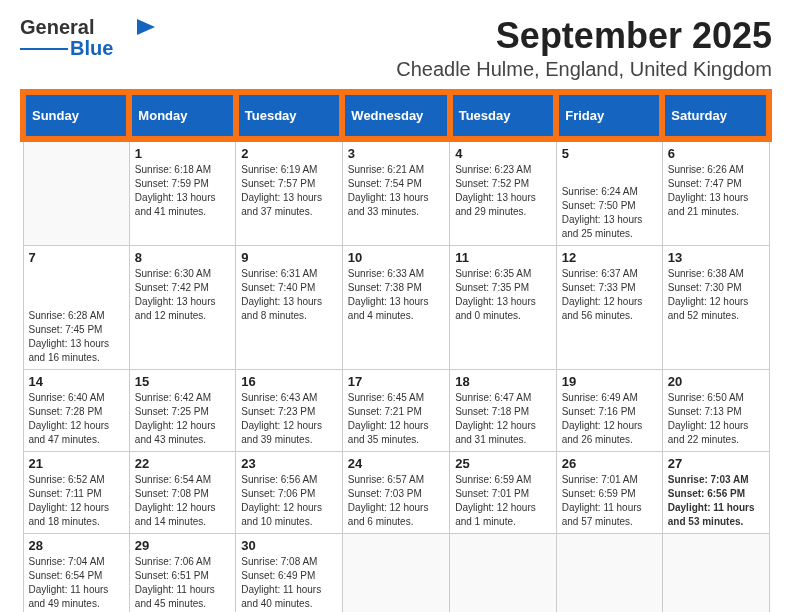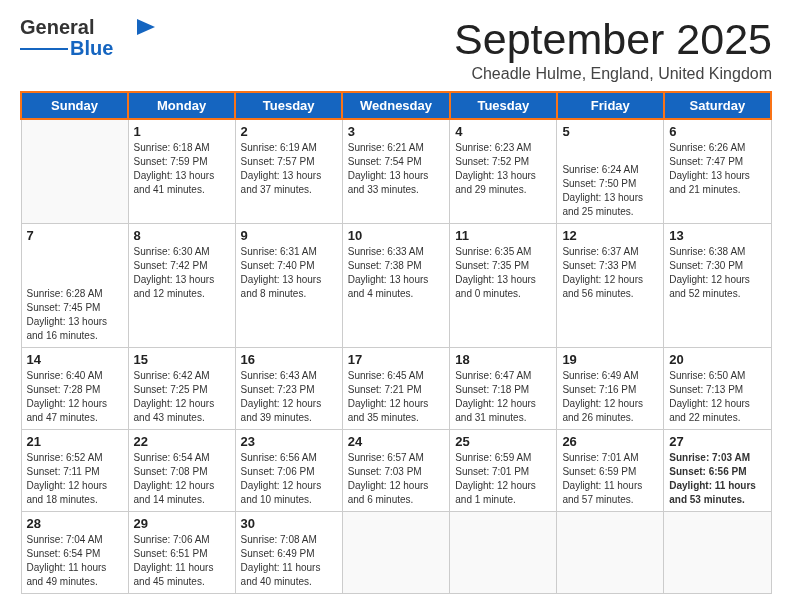--- a/index.html
+++ b/index.html
@@ -22,43 +22,43 @@
     }
     .logo {
       display: flex;
       flex-direction: column;
       align-items: flex-start;
     }
     .title-block {
       text-align: right;
     }
     .month-title {
-      font-size: 43px;
-      font-weight: normal;
+      font-size: 36px;
+      font-weight: bold;
       color: #222;
       line-height: 1.1;
     }
     .location {
-      font-size: 16px;
+      font-size: 20px;
       color: #444;
       margin-top: 2px;
     }
     .calendar {
       width: 100%;
       border-collapse: collapse;
       border: 1px solid #ccc;
     }
     .calendar th {
       background: #1565c0;
       color: #fff;
       font-size: 13px;
       font-weight: bold;
-      padding: 5px 6px;
-      text-align: center;
-      border: 2px solid #f97316;
+      padding: 13px 6px;
+      text-align: left;
+      border: 6px solid #f97316;
     }
     .calendar td {
       vertical-align: top;
       border: 1px solid #ccc;
       padding: 4px 5px;
       width: 108px;
       min-height: 80px;
       font-size: 10px;
       color: #333;
       background: #fff;

